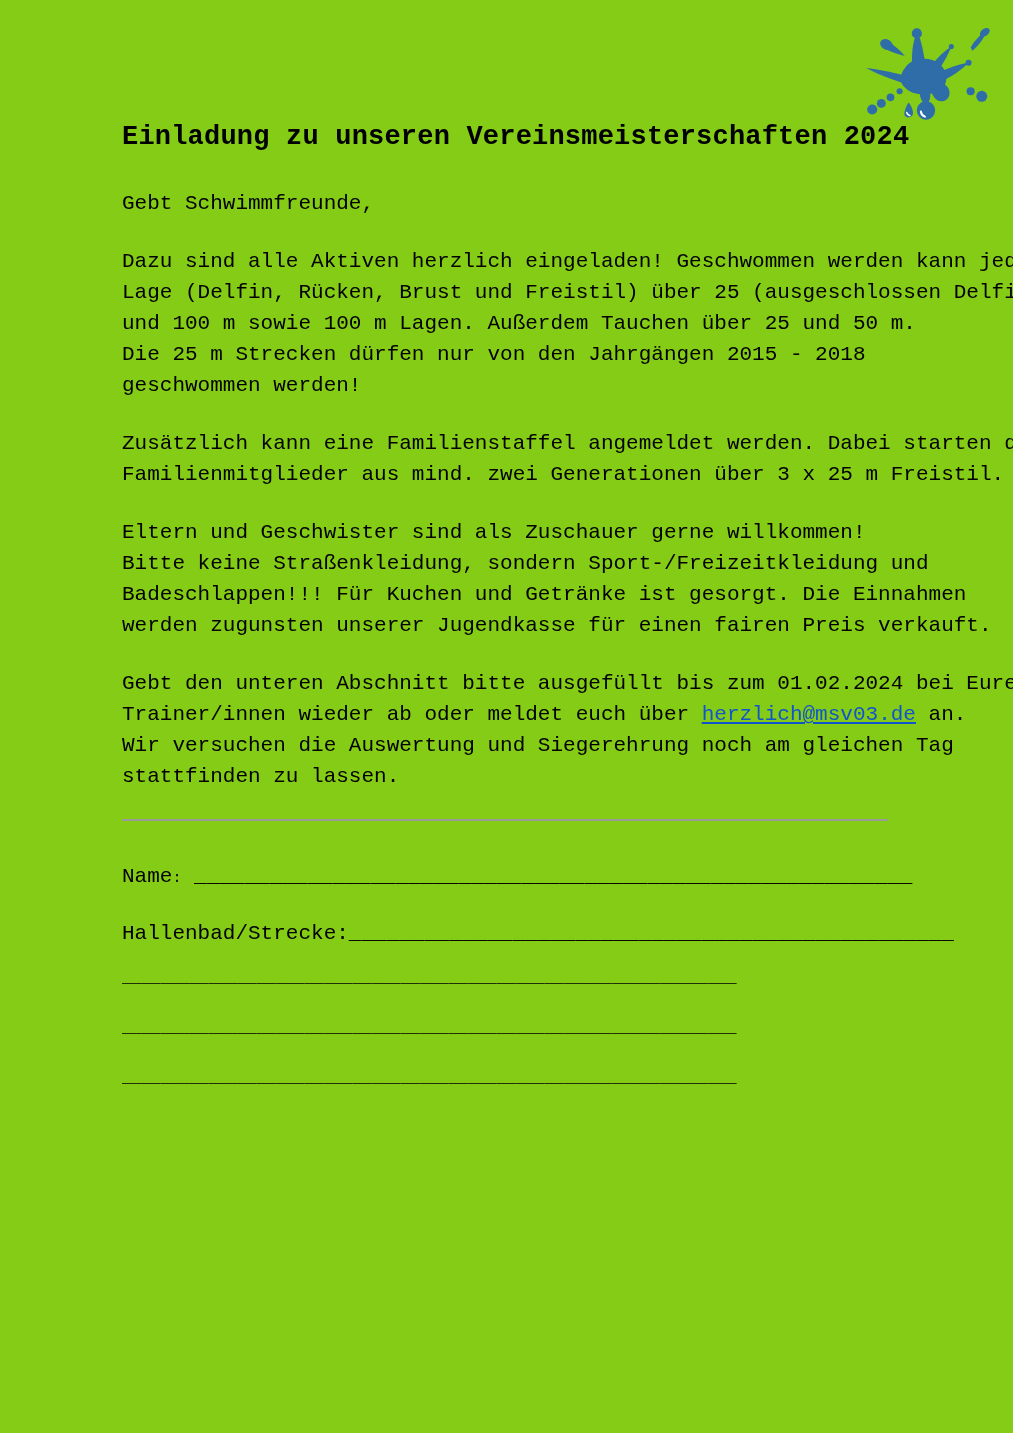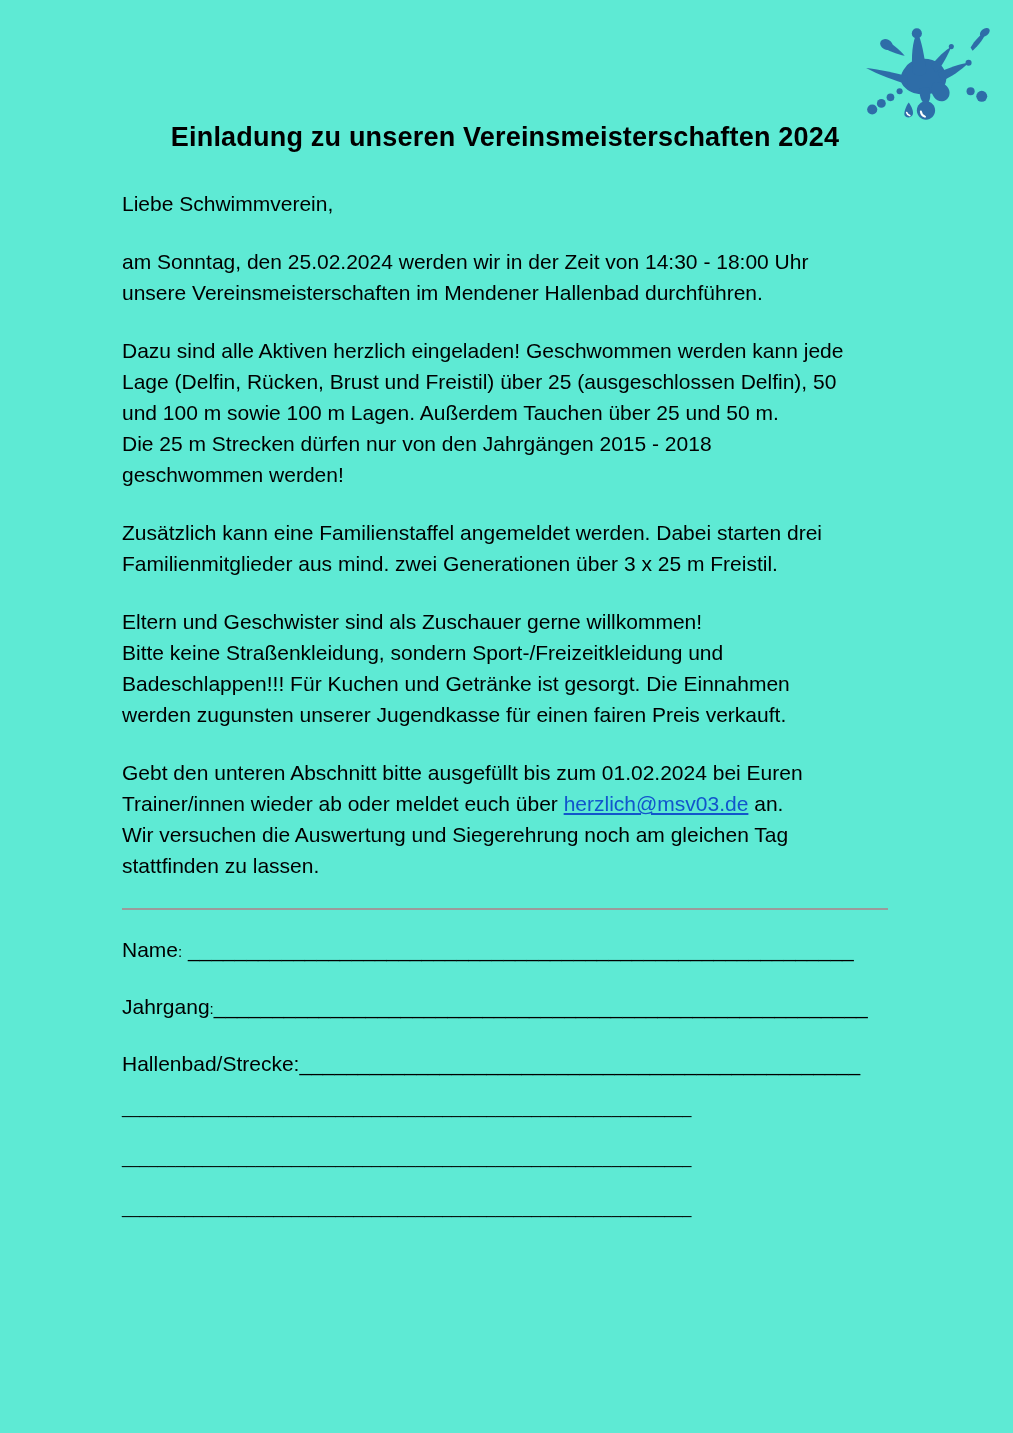--- a/index.html
+++ b/index.html
@@ -1,23 +1,23 @@
 <!DOCTYPE html>
 <html><head>
 <meta charset="utf-8">
 <style>
   html, body { margin: 0; padding: 0; background: #ffffff; }
   .page {
     position: relative;
     width: 1013px;
     height: 1433px;
-    background: #5eead4;
+    background: #84cc16;
     box-sizing: border-box;
     padding: 117px 125px 0 122px;
-    font-family: Liberation Sans, sans-serif;
+    font-family: Liberation Mono, monospace;
     color: #000000;
     overflow: hidden;
   }
   .splash {
     position: absolute;
     top: 24px;
     right: 14px;
     width: 142px;
     height: 102px;
   }
@@ -49,21 +49,21 @@
     border: none;
     width: 100%;
   }
   .field-row {
     margin-top: 24px;
     font-size: 21px;
     line-height: 31px;
     white-space: pre;
   }
   .field-row:first-of-type { margin-top: 24px; }
-  .row-name { margin-top: 24px; }
+  .row-name { margin-top: 40px; }
   .colon-sm { font-size: 15px; }
   .extra-line {
     font-size: 16px;
     line-height: 31px;
     white-space: pre;
     margin: 0 0 19px 0;
   }
   .extra-first { margin-top: 14px; }
 </style>
 </head>
@@ -97,24 +97,22 @@
         <circle cx="24" cy="78" r="4.4"></circle>
         <circle cx="15" cy="84" r="5"></circle>
         <circle cx="112" cy="66" r="4"></circle>
         <circle cx="123" cy="71" r="5.4"></circle>
       </g>
     </svg>
   </div>
 
   <h1 class="doc-title">Einladung zu unseren Vereinsmeisterschaften 2024</h1>
 
-  <p class="body-text greeting">Liebe Schwimmverein,</p>
+  <p class="body-text greeting">Gebt Schwimmfreunde,</p>
 
-  <p class="body-text">am Sonntag, den 25.02.2024 werden wir in der Zeit von 14:30 - 18:00 Uhr
-unsere Vereinsmeisterschaften im Mendener Hallenbad durchführen.</p>
 
   <p class="body-text">Dazu sind alle Aktiven herzlich eingeladen! Geschwommen werden kann jede
 Lage (Delfin, Rücken, Brust und Freistil) über 25 (ausgeschlossen Delfin), 50
 und 100 m sowie 100 m Lagen. Außerdem Tauchen über 25 und 50 m.
 Die 25 m Strecken dürfen nur von den Jahrgängen 2015 - 2018
 geschwommen werden!</p>
 
   <p class="body-text">Zusätzlich kann eine Familienstaffel angemeldet werden. Dabei starten drei
 Familienmitglieder aus mind. zwei Generationen über 3 x 25 m Freistil.</p>
 
@@ -126,21 +124,20 @@
   <p class="body-text"><span>Gebt den unteren Abschnitt bitte ausgefüllt bis zum 01.02.2024 bei Euren
 Trainer/innen wieder ab oder meldet euch über </span><a class="email">herzlich@msv03.de</a><span> an.
 Wir versuchen die Auswertung und Siegerehrung noch am gleichen Tag
 stattfinden zu lassen.</span></p>
 
 
   <div class="divider"></div>
 
   <div class="field-row row-name"><span>Name</span><span class="colon-sm">:</span><span> _________________________________________________________</span></div>
 
-  <div class="field-row"><span>Jahrgang</span><span class="colon-sm">:</span><span>________________________________________________________</span></div>
 
   <div class="field-row"><span>Hallenbad/Strecke</span><span>:</span><span>________________________________________________</span></div>
 
   <div class="extra-line extra-first">________________________________________________________________</div>
   <div class="extra-line">________________________________________________________________</div>
   <div class="extra-line">________________________________________________________________</div>
 
 </div>
 
 </body></html>

